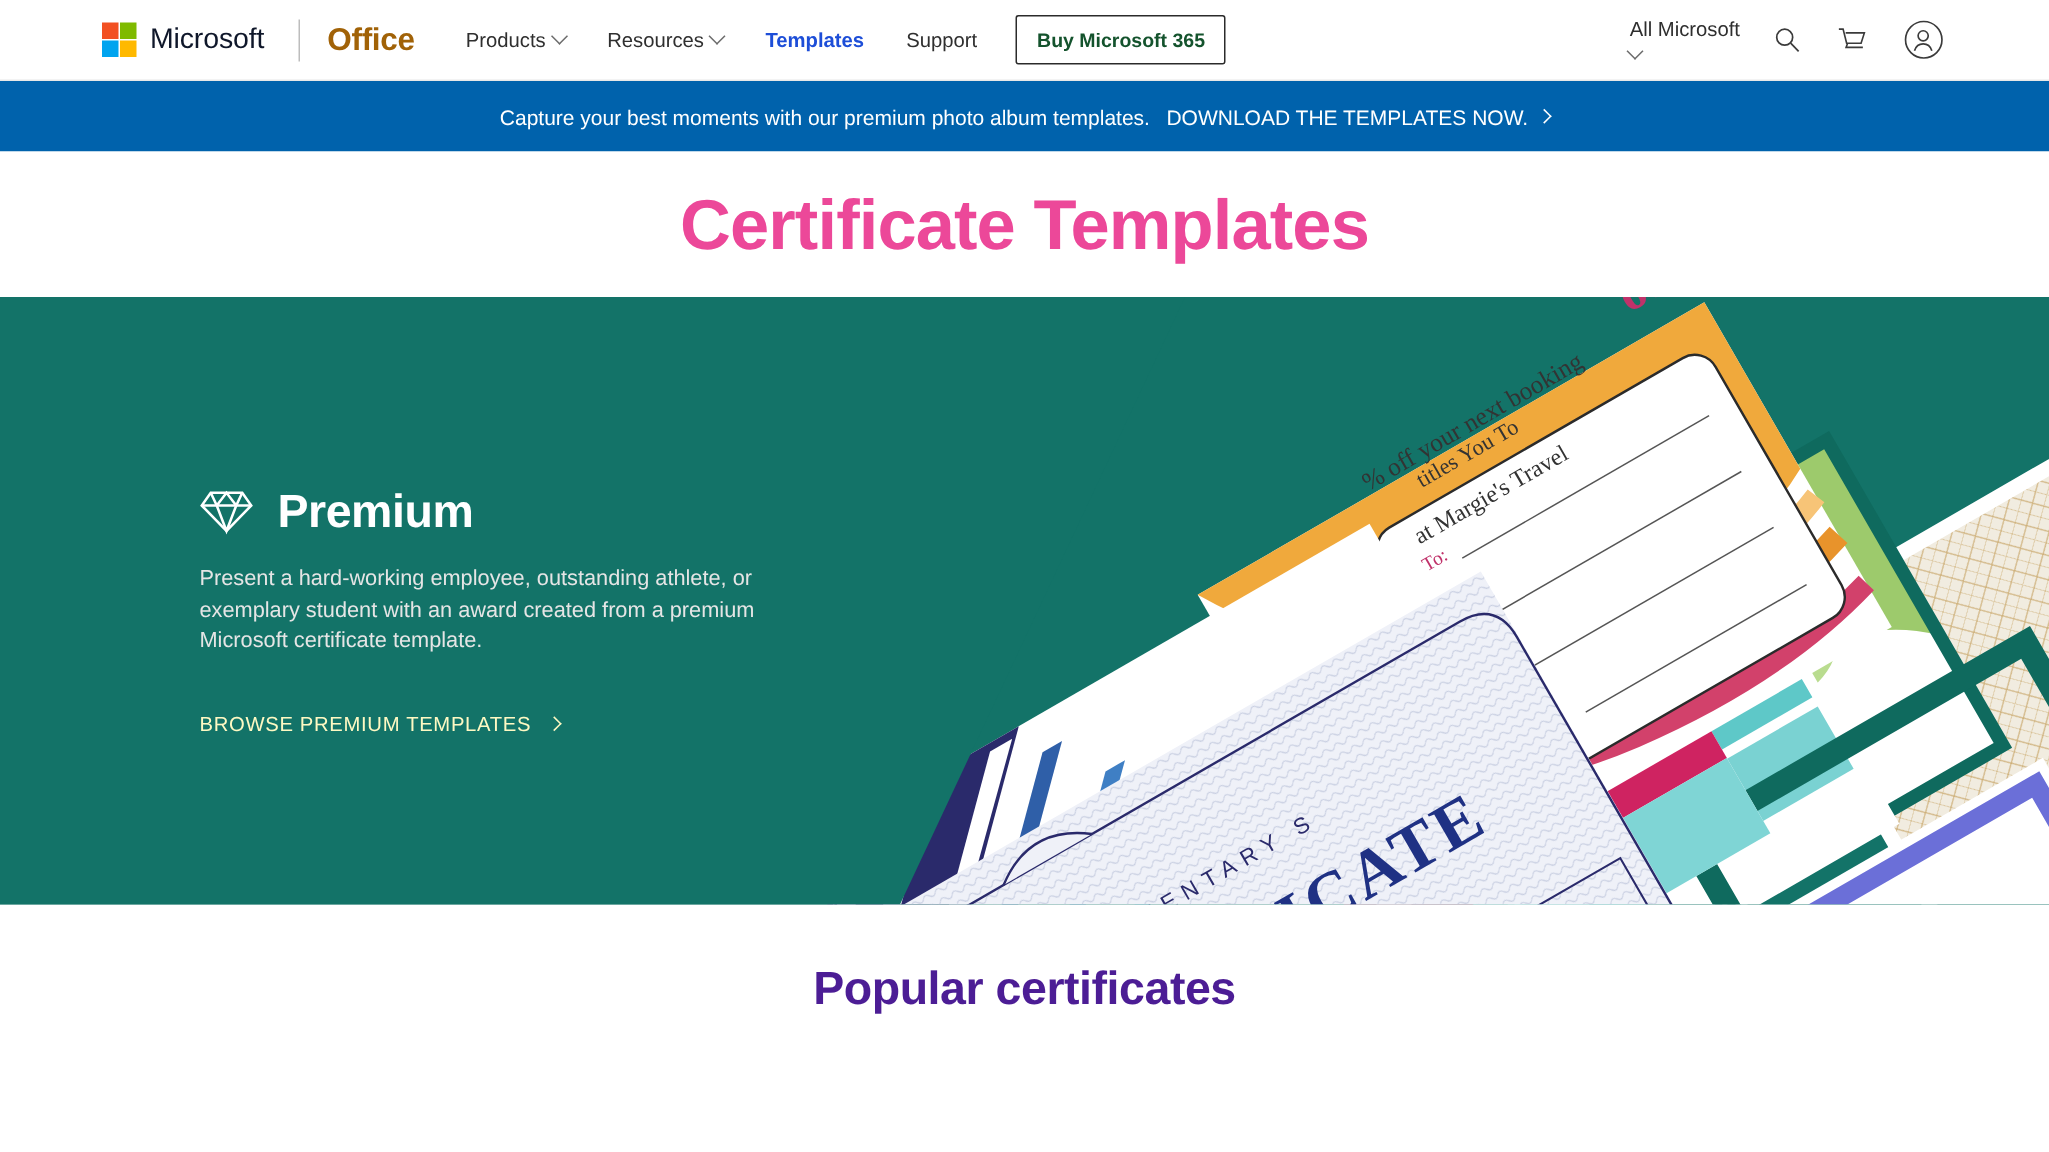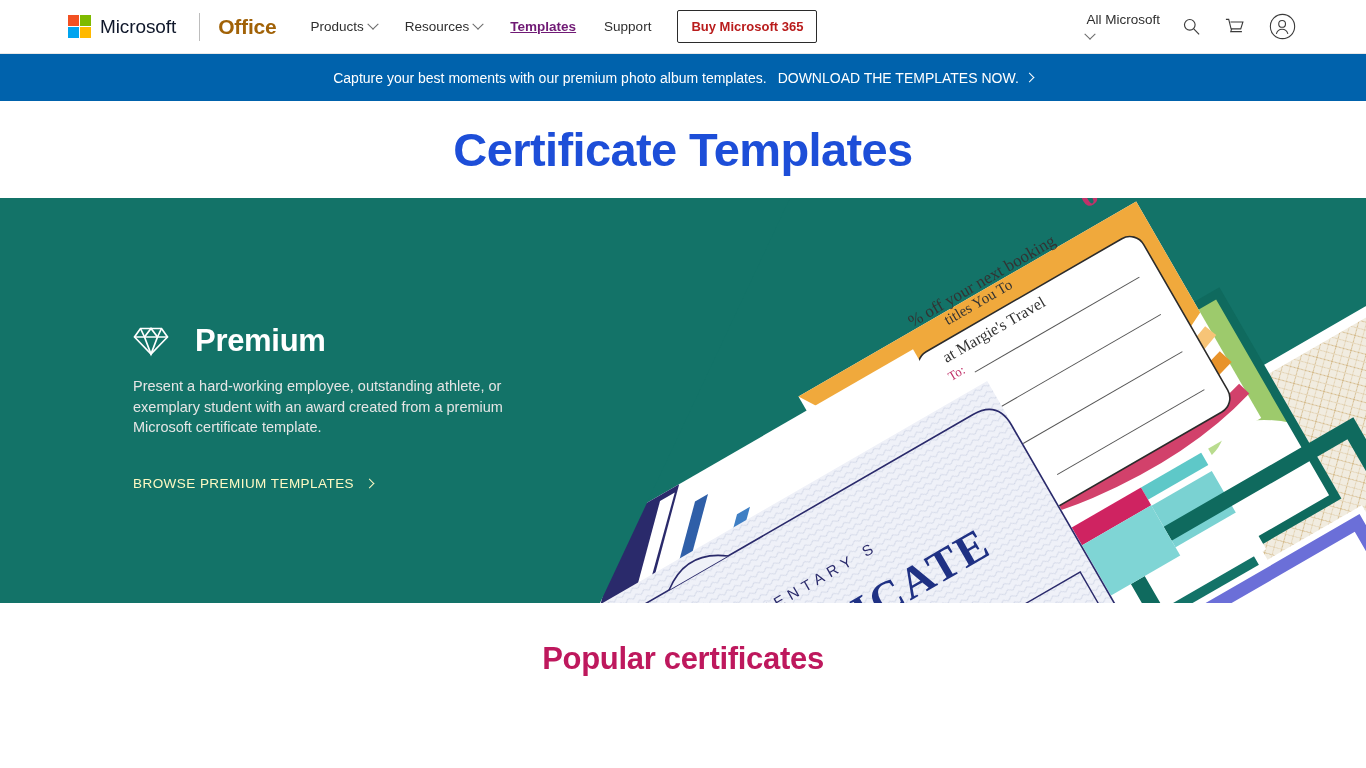--- a/index.html
+++ b/index.html
@@ -68,36 +68,36 @@
     font-size: 13.5px;
     color: #2f2f2f;
     padding: 6px 14px;
     white-space: nowrap;
     cursor: pointer;
     text-decoration: none;
     display: inline-flex;
     align-items: center;
     gap: 5px;
   }
-  .nav-item.active { font-weight: 600; color: #701a75; text-decoration: underline; }
+  .nav-item.active { font-weight: 600; color: #1d4ed8; }
   .chev {
     display: inline-block;
     width: 8px; height: 8px;
     border-right: 1.2px solid #6b6b6b;
     border-bottom: 1.2px solid #6b6b6b;
     transform: rotate(45deg) translate(-2px,-2px);
   }
   .buy-btn {
     margin-left: 12px;
     border: 1px solid #2b2b2b;
     border-radius: 2px;
     background: #fff;
     font-size: 13px;
     font-weight: 600;
-    color: #b91c1c;
+    color: #14532d;
     padding: 8px 13px;
     cursor: pointer;
     white-space: nowrap;
     font-family: "Liberation Sans", sans-serif;
   }
   .hdr-right {
     position: absolute;
     right: 68px;
     display: flex;
     align-items: center;
@@ -153,21 +153,21 @@
   .title-band {
     height: 97px;
     display: flex;
     align-items: center;
     justify-content: center;
     background: #fff;
   }
   .page-title {
     font-size: 47px;
     font-weight: 600;
-    color: #1d4ed8;
+    color: #ec4899;
     letter-spacing: -0.6px;
     margin: 0;
   }
 
   
   .hero {
     position: relative;
     height: 405px;
     width: 100%;
     background: #137368;
@@ -177,21 +177,21 @@
     position: absolute;
     left: 133px;
     top: 125px;
     width: 390px;
     z-index: 40;
     color: #ffffff;
   }
   .premium-row {
     display: flex;
     align-items: center;
-    gap: 26px;
+    gap: 16px;
     margin-bottom: 17px;
   }
   .premium-label {
     font-size: 31px;
     font-weight: 600;
     letter-spacing: -0.3px;
   }
   .hero-desc {
     font-size: 14.5px;
     line-height: 20.5px;
@@ -216,21 +216,21 @@
 
   
   .popular {
     padding-top: 38px;
     text-align: center;
     background: #fff;
   }
   .popular-title {
     font-size: 31px;
     font-weight: 600;
-    color: #be185d;
+    color: #4c1d95;
     margin: 0 0 14px 0;
     letter-spacing: -0.3px;
   }
   .popular-sub {
     font-size: 15px;
     color: #2b2b2b;
     margin: 0;
   }
 </style>
 </head>

